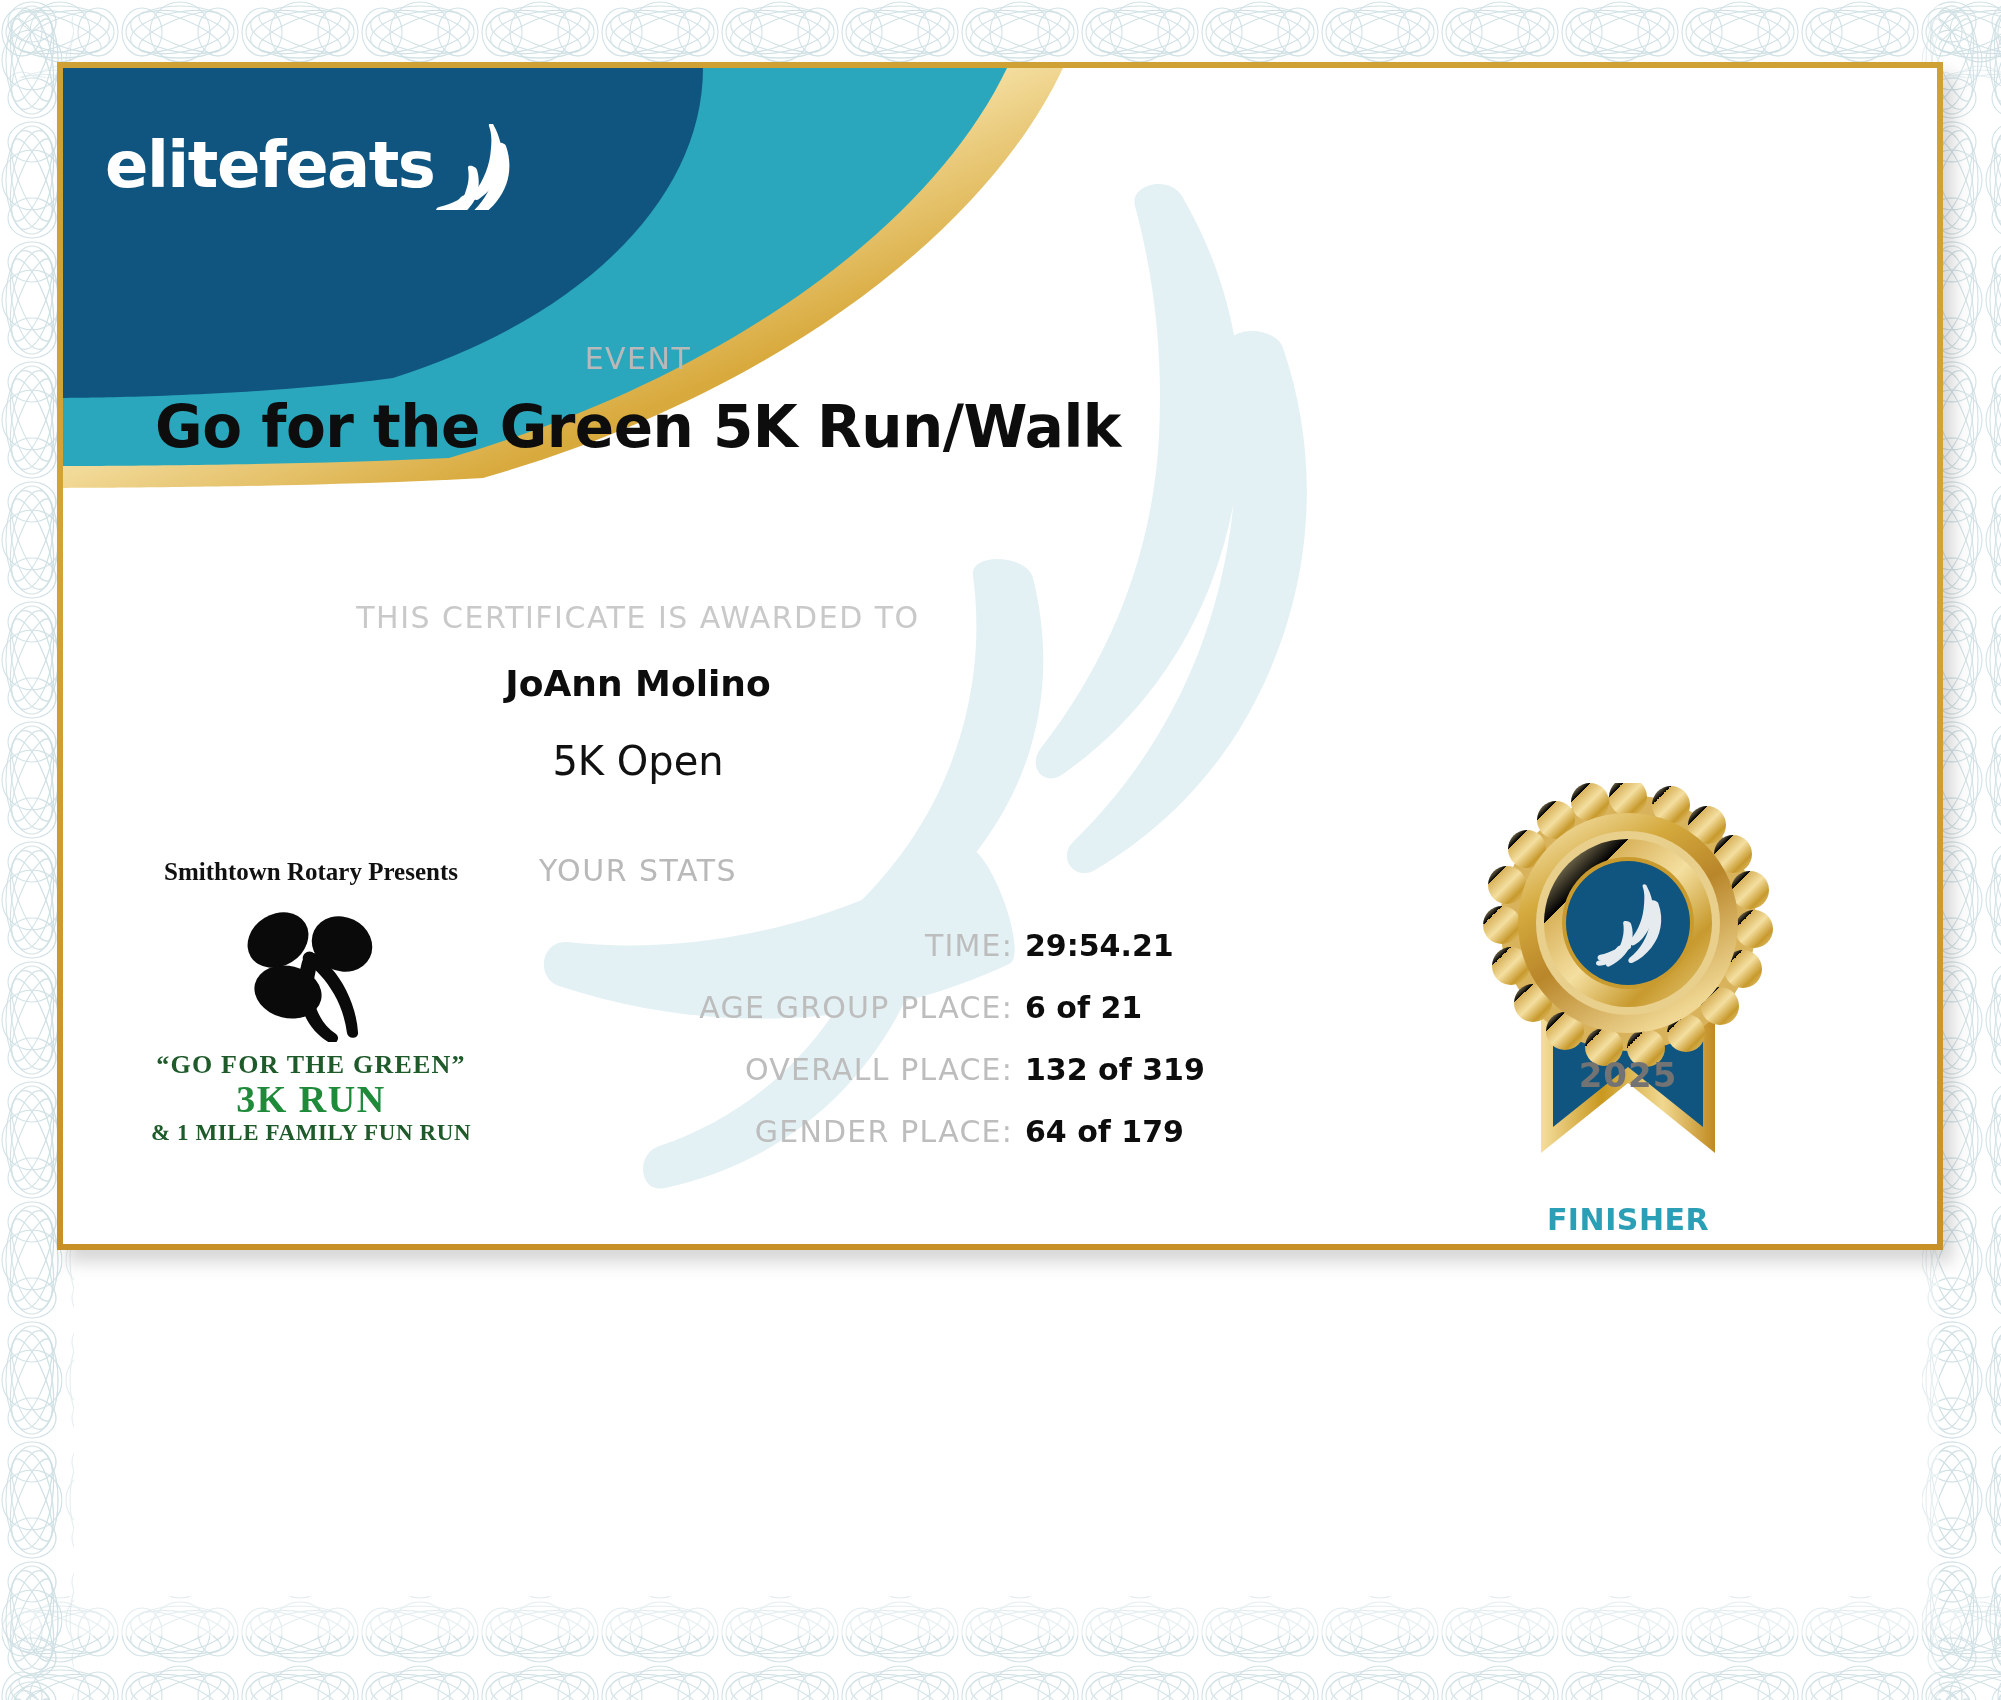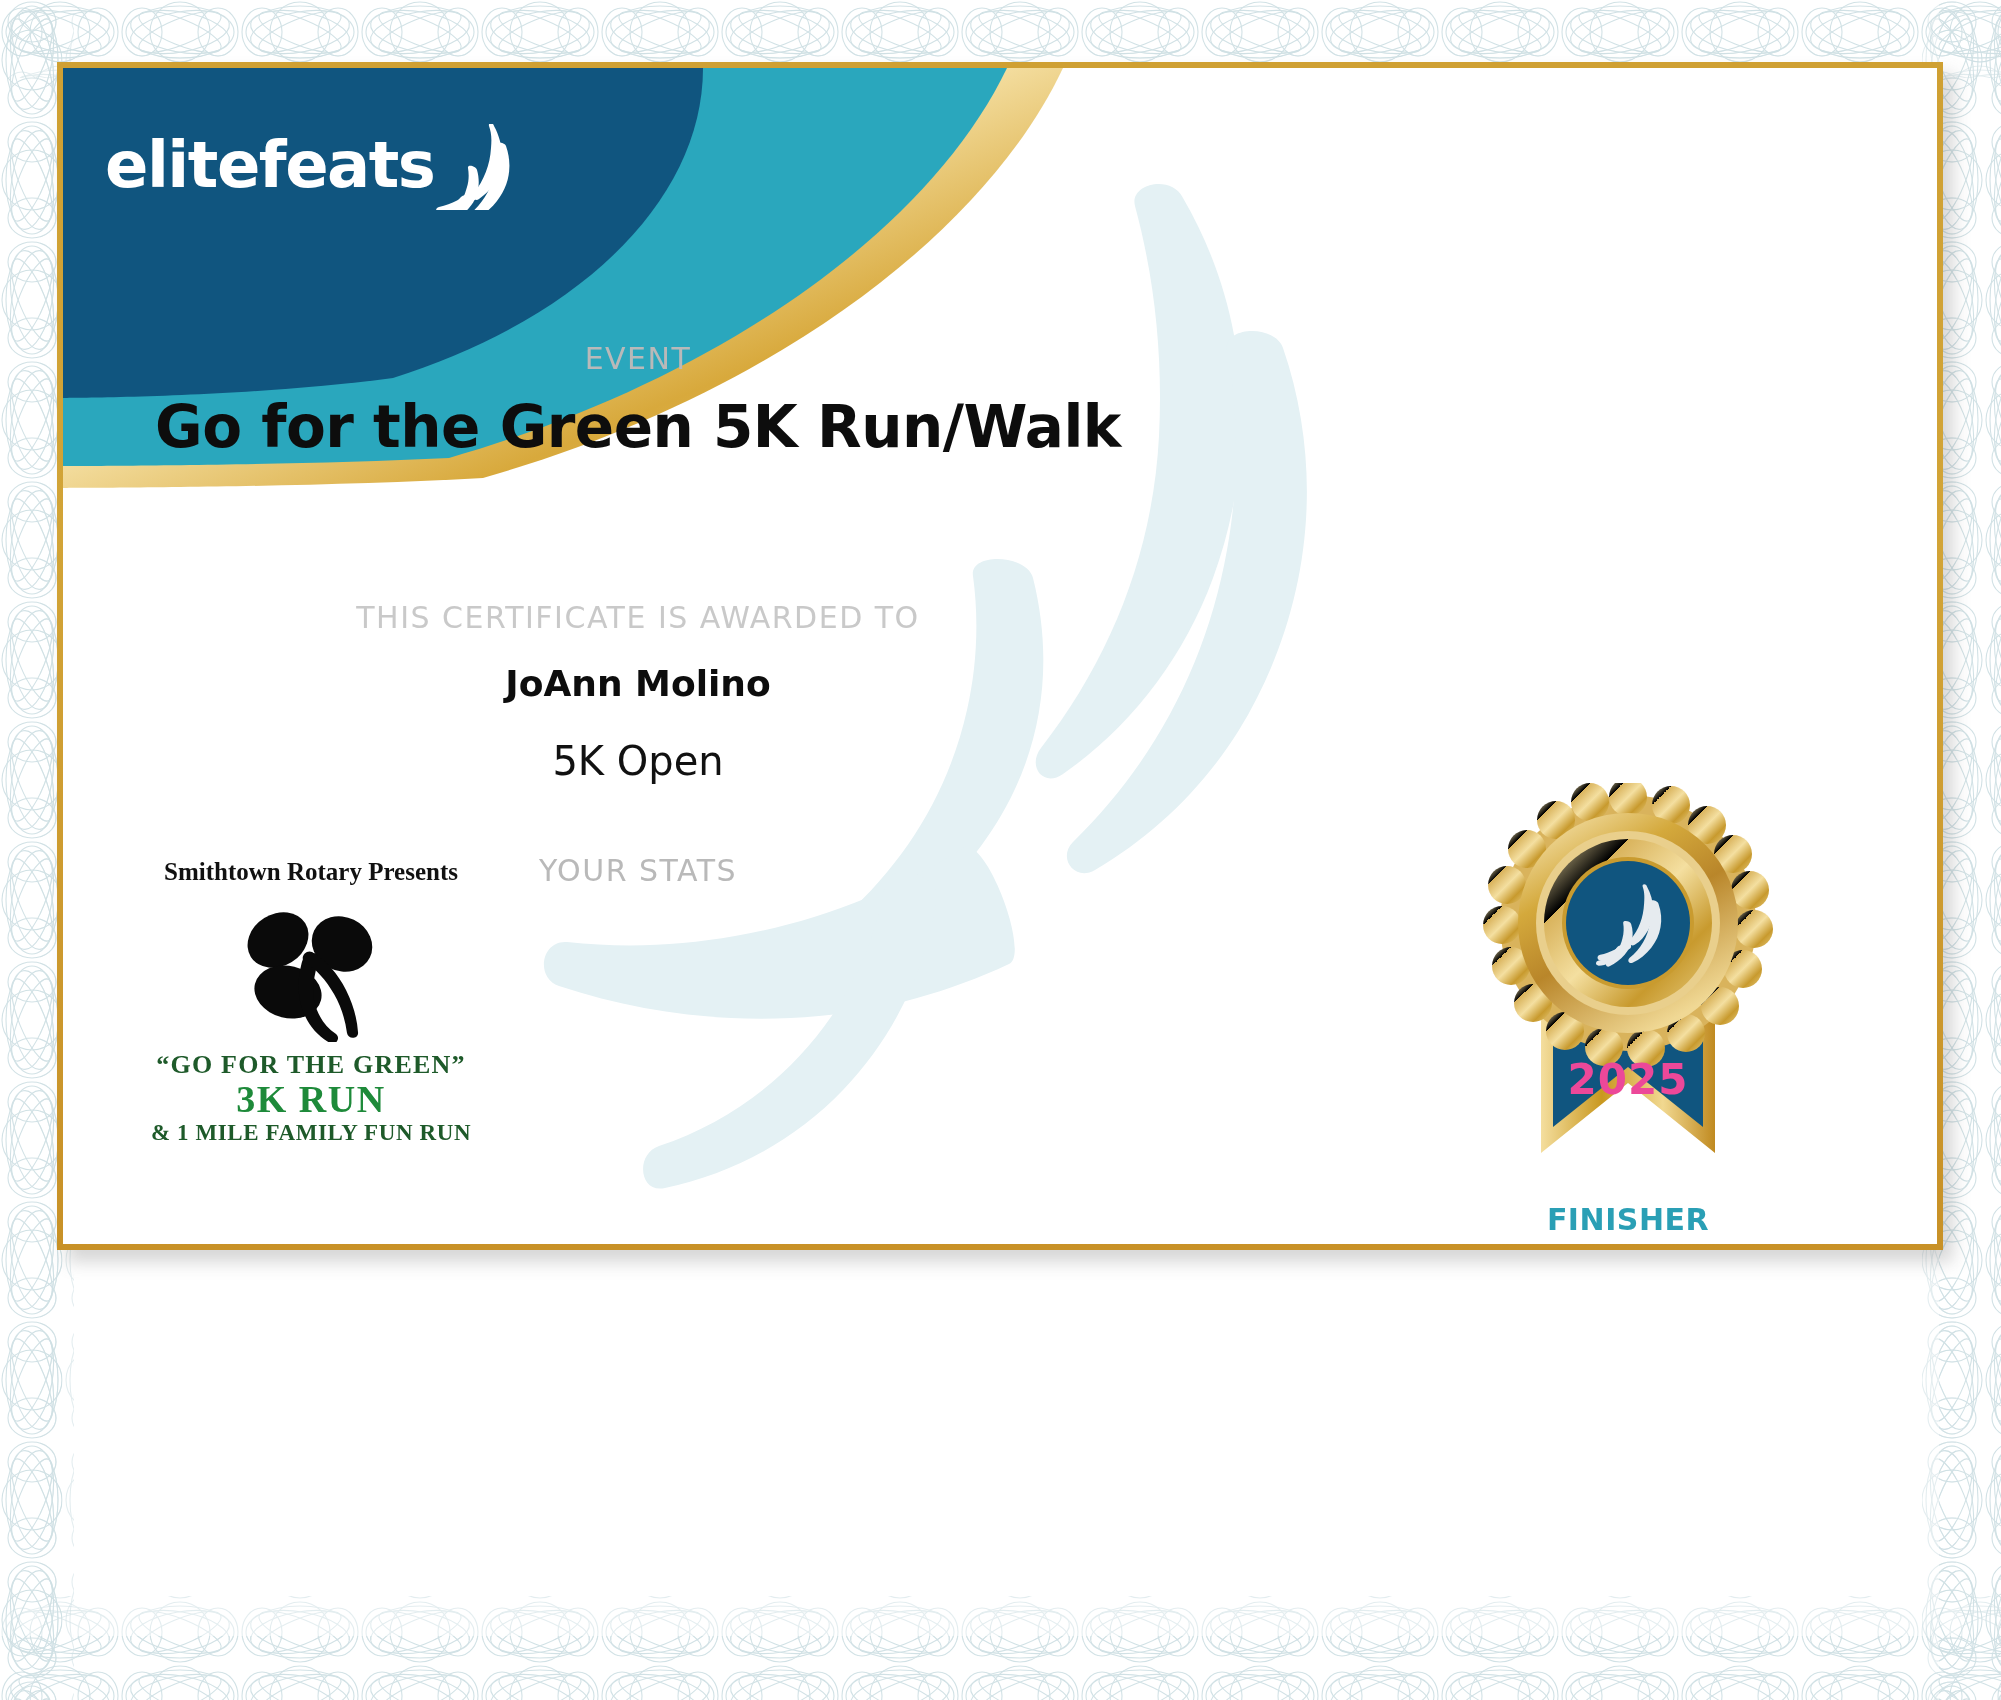--- a/index.html
+++ b/index.html
@@ -241,23 +241,23 @@
     width: 330px;
     text-align: center;
   }
   .medal-year {
     position: absolute;
     left: 0;
     top: 272px;
     width: 100%;
     text-align: center;
     font-family: "DejaVu Sans", sans-serif;
-    font-size: 42px;
-    font-weight: 700;
-    color: #ec4899;
+    font-size: 34px;
+    font-weight: 700;
+    color: #737373;
     letter-spacing: 1px;
   }
   .medal-caption {
     position: absolute;
     left: 0;
     top: 420px;
     width: 100%;
     text-align: center;
     font-family: "DejaVu Sans", sans-serif;
     font-size: 30px;
@@ -376,20 +376,38 @@
 
         <div class="event-label label-muted">EVENT</div>
         <div class="event-title">Go for the Green 5K Run/Walk</div>
 
         <div class="awarded-label label-muted">THIS CERTIFICATE IS AWARDED TO</div>
         <div class="recipient-name">JoAnn Molino</div>
         <div class="recipient-div">5K Open</div>
 
         <div class="stats-label label-muted">YOUR STATS</div>
 
+        <div class="stats-table">
+          <div class="stat-row">
+            <span class="stat-label">TIME:</span>
+            <span class="stat-value">29:54.21</span>
+          </div>
+          <div class="stat-row">
+            <span class="stat-label">AGE GROUP PLACE:</span>
+            <span class="stat-value">6 of 21</span>
+          </div>
+          <div class="stat-row">
+            <span class="stat-label">OVERALL PLACE:</span>
+            <span class="stat-value">132 of 319</span>
+          </div>
+          <div class="stat-row">
+            <span class="stat-label">GENDER PLACE:</span>
+            <span class="stat-value">64 of 179</span>
+          </div>
+        </div>
 
         <div class="event-logo">
           <div class="el-presents">Smithtown Rotary Presents</div>
           <svg class="el-shamrock" width="190" height="150" viewBox="0 0 190 150">
             <g fill="#0a0a0a">
               <ellipse cx="62" cy="48" rx="32" ry="26" transform="rotate(-32 62 48)"></ellipse>
               <ellipse cx="126" cy="52" rx="31" ry="27" transform="rotate(26 126 52)"></ellipse>
               <ellipse cx="72" cy="100" rx="34" ry="26" transform="rotate(14 72 100)"></ellipse>
               <path d="M92 62 c6 -4 12 2 10 8 c-4 14 -6 26 -4 38 c3 14 10 26 22 34
                        c5 4 0 12 -6 9 c-16 -9 -26 -24 -30 -42

